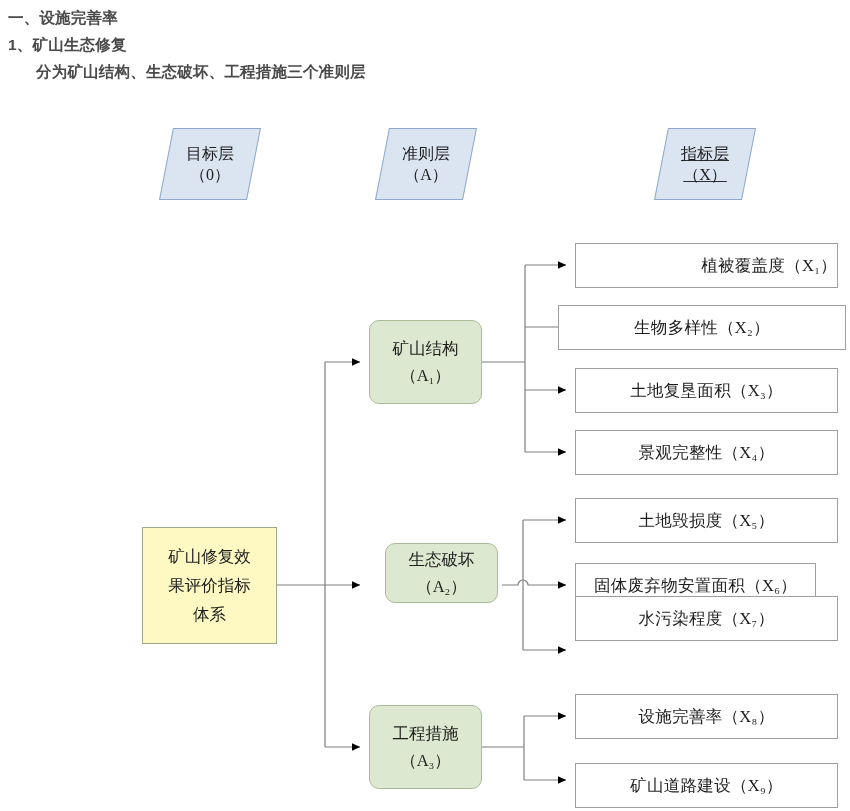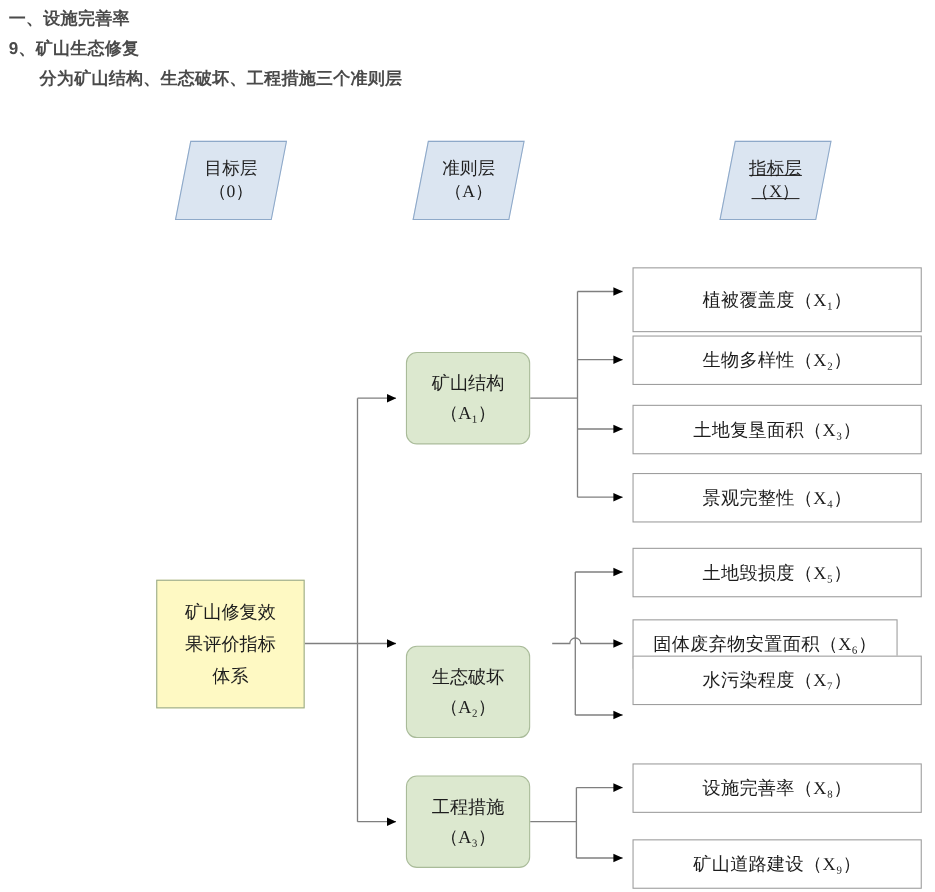--- a/index.html
+++ b/index.html
@@ -110,21 +110,21 @@
     color:#1d1d1d;
     white-space:nowrap;
     letter-spacing:.3px;
   }
 </style>
 </head>
 <body>
 
 <div id="heading">
   <div class="hd-line hd-l1">一、设施完善率</div>
-  <div class="hd-line hd-l2">9、矿山生态修复</div>
+  <div class="hd-line hd-l2">1、矿山生态修复</div>
   <div class="hd-line hd-l3">分为矿山结构、生态破坏、工程措施三个准则层</div>
 </div>
 
 <div id="canvas">
 
   <svg id="wires" viewBox="0 0 850 811" width="850" height="811" xmlns="http://www.w3.org/2000/svg">
     <defs>
       <marker id="ah" markerWidth="9" markerHeight="9" refX="8.4" refY="4.5" orient="auto" markerUnits="userSpaceOnUse">
         <path d="M0,0.6 L8.6,4.5 L0,8.4 z" fill="#000000"></path>
       </marker>
@@ -182,35 +182,35 @@
     <span class="goal-txt">矿山修复效
 果评价指标
 体系</span>
   </div>
 
   <div class="crit" style="left:369px;top:320px;width:113px;height:84px;">
     <span class="crit-txt"><span>矿山结构</span>
 <span>（A₁）</span></span>
   </div>
 
-  <div class="crit" style="left:369px;top:543px;width:113px;height:84px;margin-top:44px;">
+  <div class="crit" style="left:385px;top:543px;width:113px;height:60px;">
     <span class="crit-txt"><span>生态破坏</span>
 <span>（A₂）</span></span>
   </div>
 
   <div class="crit" style="left:369px;top:705px;width:113px;height:84px;">
     <span class="crit-txt"><span>工程措施</span>
 <span>（A₃）</span></span>
   </div>
 
-  <div class="ind" style="left:575px;top:243px;width:263px;height:59px;">
+  <div class="ind" style="left:575px;top:243px;width:263px;height:45px;justify-content:flex-end;">
     <span class="ind-txt">植被覆盖度（X₁）</span>
   </div>
 
-  <div class="ind" style="left:575px;top:305px;width:263px;height:45px;">
+  <div class="ind" style="left:558px;top:305px;width:288px;height:45px;">
     <span class="ind-txt">生物多样性（X₂）</span>
   </div>
 
   <div class="ind" style="left:575px;top:368px;width:263px;height:45px;">
     <span class="ind-txt">土地复垦面积（X₃）</span>
   </div>
 
   <div class="ind" style="left:575px;top:430px;width:263px;height:45px;">
     <span class="ind-txt">景观完整性（X₄）</span>
   </div>

